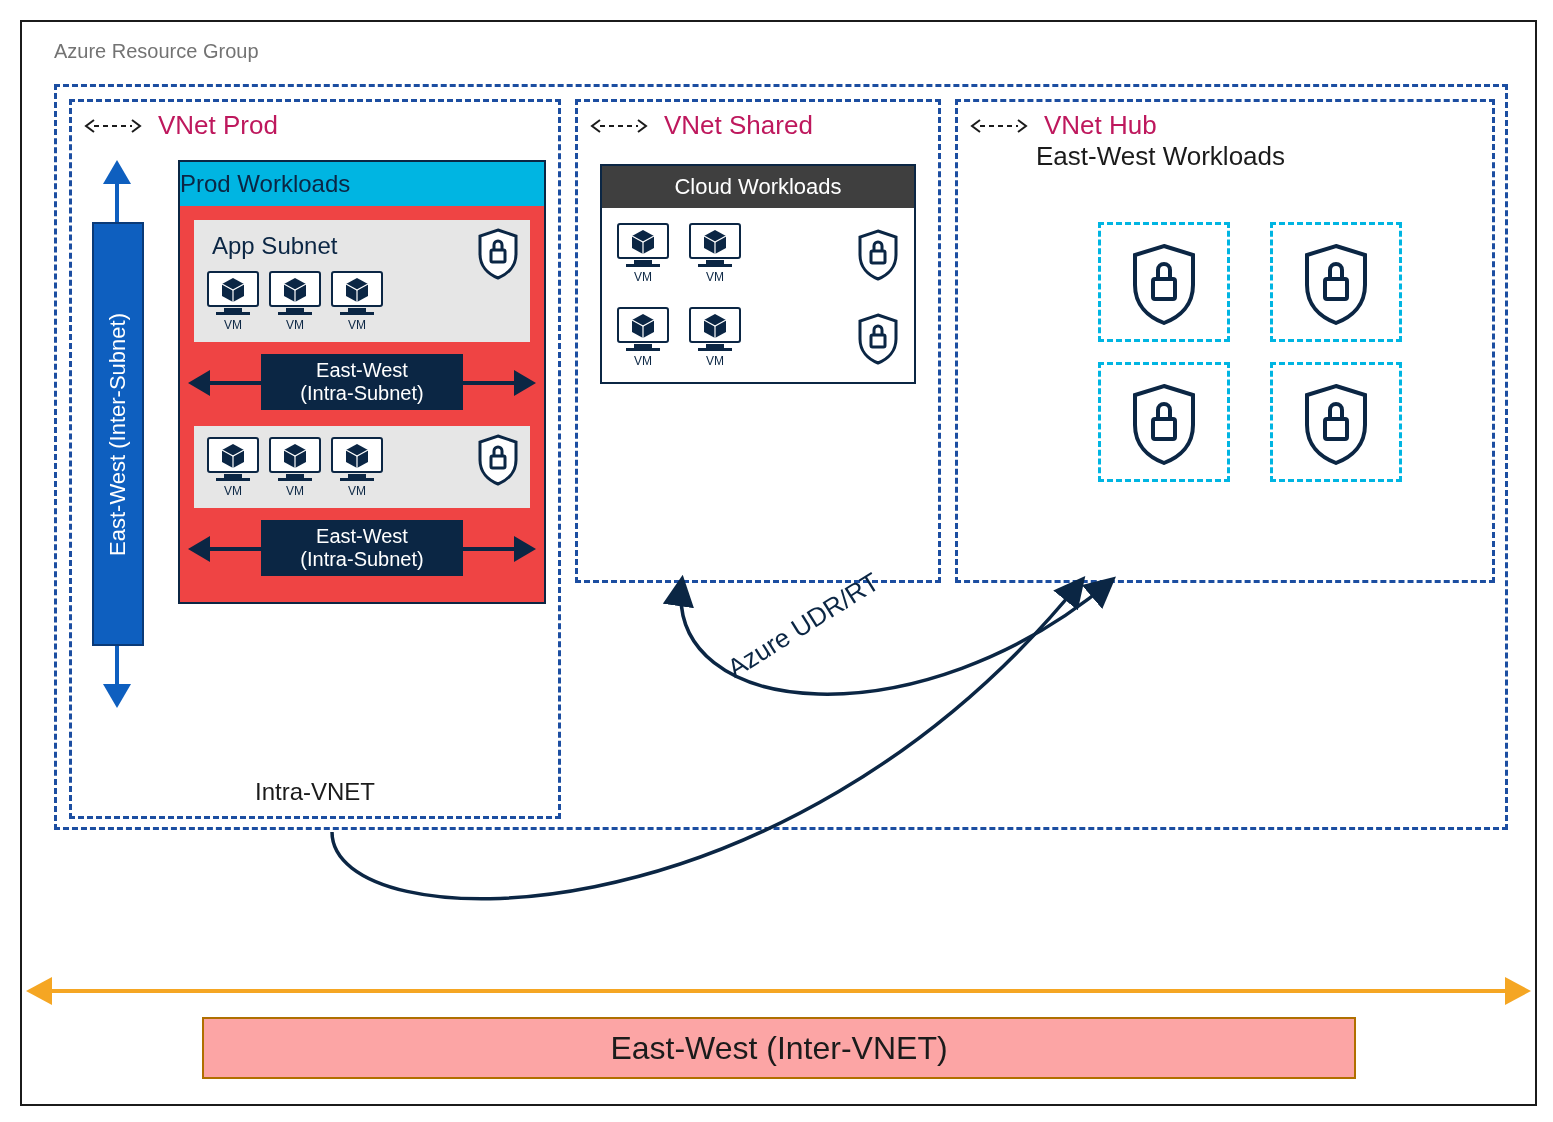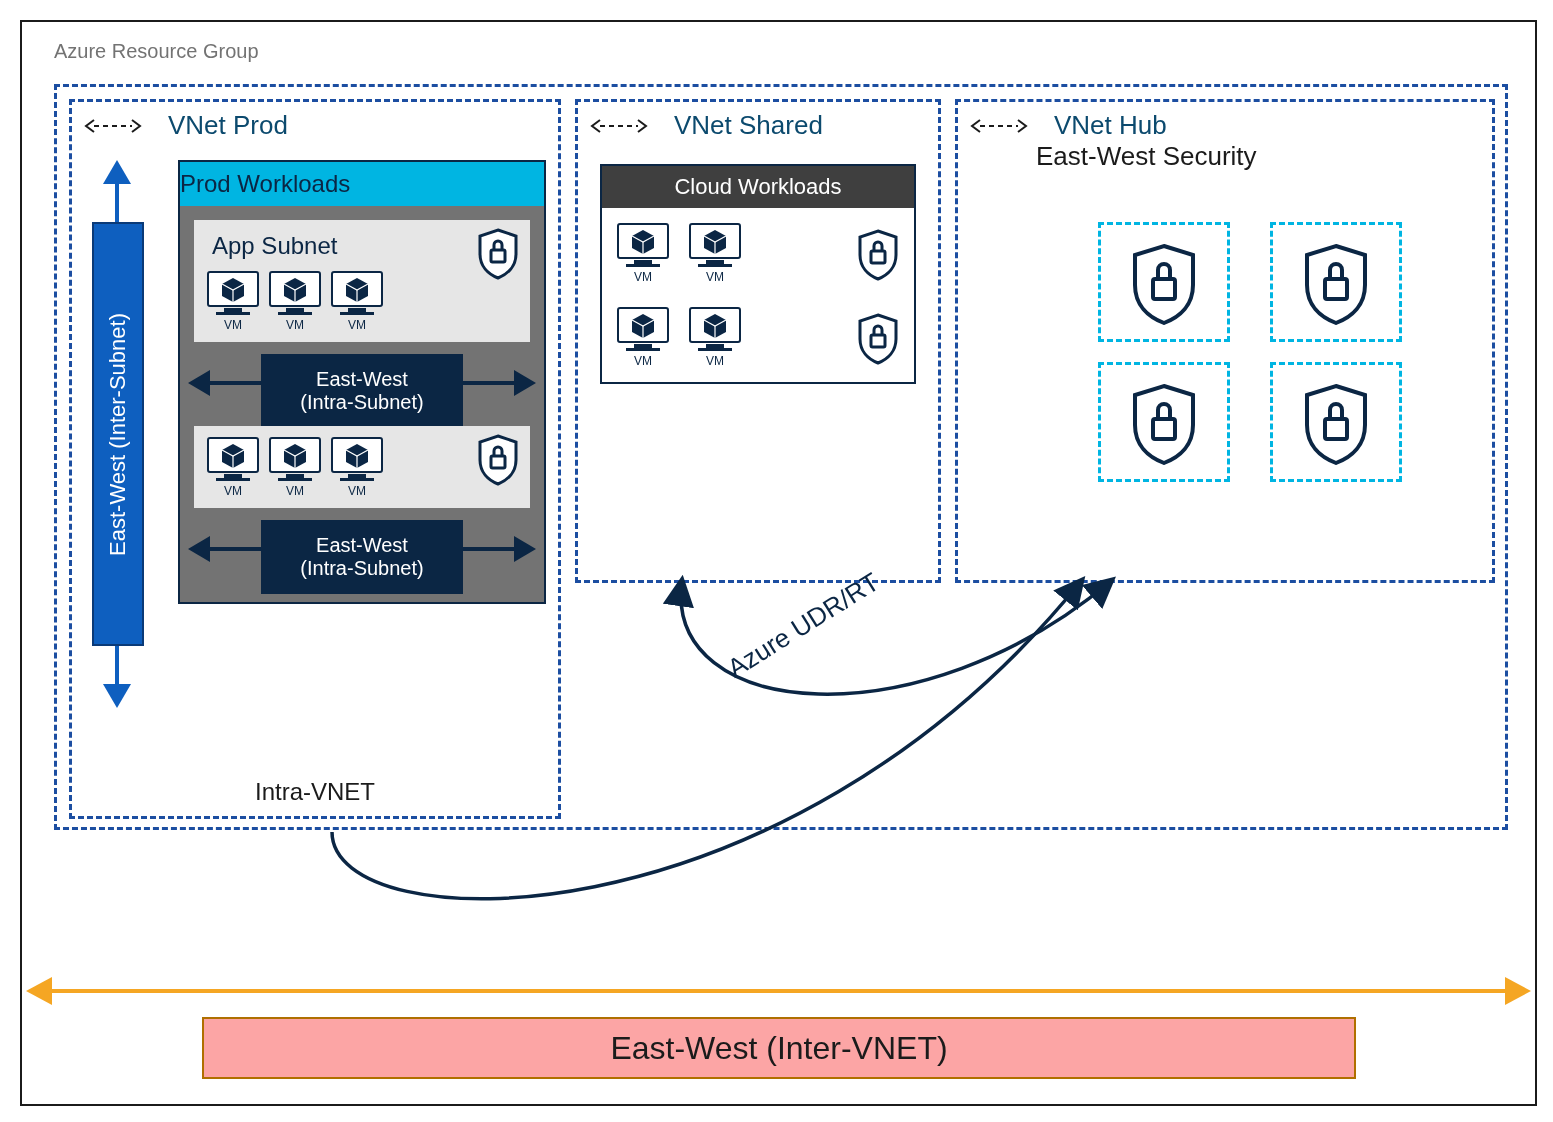--- a/index.html
+++ b/index.html
@@ -36,24 +36,24 @@
     position: absolute;
     top: 12px;
     left: 12px;
     width: 486px;
     height: 714px;
     border: 3px dashed #1c4ea1;
   }
   .vnet-label-row {
     display: flex;
     align-items: center;
-    gap: 26px;
+    gap: 16px;
     padding: 8px 12px 4px 12px;
     font-size: 26px;
-    color: #0c4a6e;
+    color: #be185d;
   }
   .peering-icon {
     width: 58px;
     height: 24px;
     position: relative;
   }
   .peering-icon svg { display:block; }
 
   .vert-bar {
     position: absolute;
@@ -99,21 +99,21 @@
     border: 2px solid #0b2644;
   }
   .pw-header {
     background: #00b5e2;
     color: #0b2644;
     font-size: 24px;
     text-align: left;
     padding: 8px 0;
   }
   .pw-body {
-    background: #737373;
+    background: #ef4444;
     padding: 14px 14px 10px 14px;
   }
   .subnet-box {
     background: #e6e6e6;
     padding: 10px 12px 10px 12px;
     margin-bottom: 10px;
     position: relative;
   }
   .subnet-title {
     font-size: 24px;
@@ -131,21 +131,21 @@
   .ew-intra {
     position: relative;
     margin: 12px 0 14px 0;
     height: 58px;
   }
   .ew-intra-bar {
     position:absolute; left:50%; transform:translateX(-50%);
     top:0; width: 190px; height:56px;
     background:#0b2644; color:#fff; font-size:20px;
     display:flex; align-items:center; justify-content:center;
-    text-align:center; line-height:1.15; padding:9px 6px;
+    text-align:center; line-height:1.15; padding:0 6px;
   }
   .ew-intra-line {
     position:absolute; top:27px; left:4px; right:4px; height:4px; background:#0b2644;
   }
   .ew-intra-al {
     position:absolute; top:16px; left:-6px;
     width:0;height:0;border-top:13px solid transparent;border-bottom:13px solid transparent;border-right:22px solid #0b2644;
   }
   .ew-intra-ar {
     position:absolute; top:16px; right:-6px;
@@ -409,21 +409,21 @@
 
     <div class="vnet-hub">
       <div class="vnet-label-row">
         <span class="peering-icon">
             <svg width="58" height="24">
               <use href="#peer-glyph"></use>
             </svg>
           </span>
         <span>VNet Hub</span>
       </div>
-      <div class="hub-label2">East-West Security</div>
+      <div class="hub-label2">East-West Workloads</div>
       <div class="hub-grid">
         <div class="hub-cell">
             <div class="hub-shield"><svg width="70" height="82" viewBox="0 0 70 82">
                 <use href="#shield-big"></use>
               </svg></div>
           </div>
         <div class="hub-cell">
             <div class="hub-shield"><svg width="70" height="82" viewBox="0 0 70 82">
                 <use href="#shield-big"></use>
               </svg></div>

